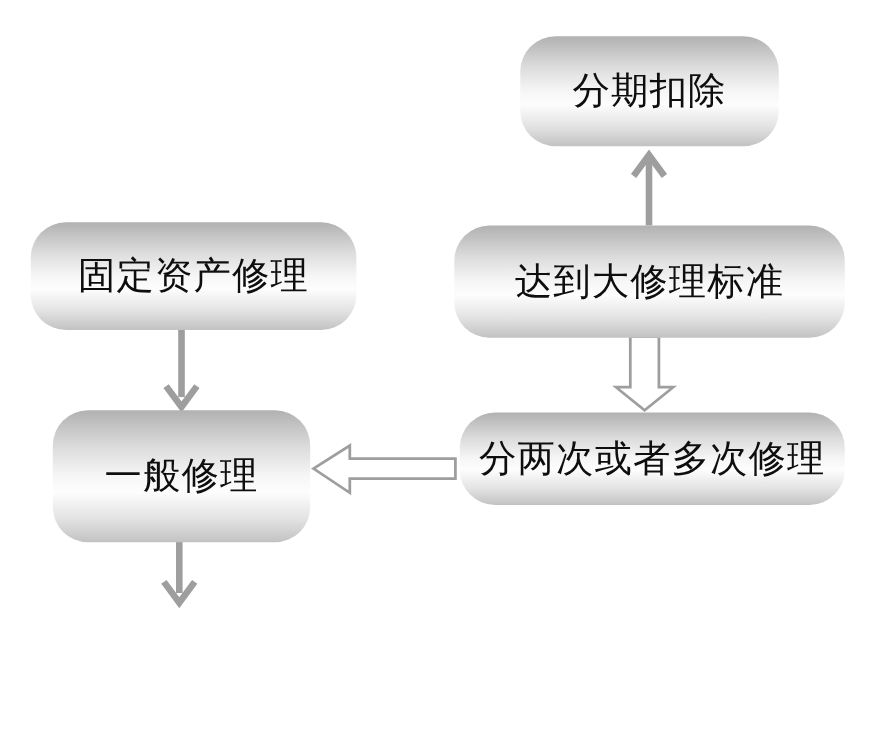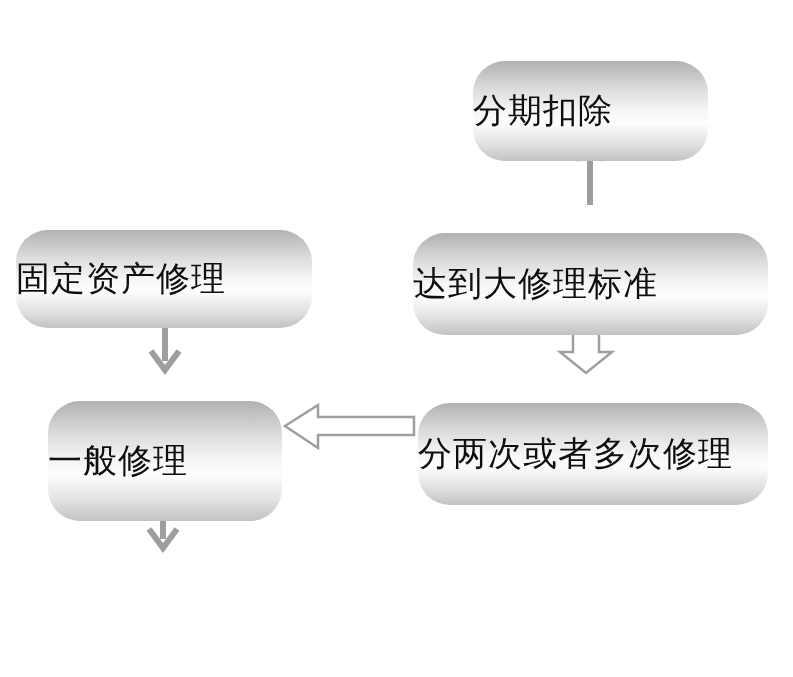--- a/index.html
+++ b/index.html
@@ -12,40 +12,40 @@
     width: 793px;
     height: 677px;
     background: #ffffff;
     overflow: hidden;
     font-family: "DejaVu Serif", "Liberation Serif", serif;
   }
   .node {
     position: absolute;
     display: flex;
     align-items: center;
+    justify-content: center;
     border-radius: 32px;
     background: linear-gradient(180deg,
       #b1b1b1 0%,
       #dcdcdc 28%,
       #f6f6f6 50%,
       #fdfdfd 62%,
       #e3e3e3 82%,
       #c2c2c2 100%);
     color: #0e0e0e;
     font-size: 34px;
     letter-spacing: 1px;
     white-space: nowrap;
-    margin-top: 28px;
   }
   
   .n-installment      { left: 473px; top: 33px;  width: 235px; height: 100px; }
-  .n-fixed-asset      { left: 16px;  top: 202px; width: 296px; height: 98px;  }
+  .n-fixed-asset      { left: 28px;  top: 202px; width: 296px; height: 98px;  }
   .n-major-standard   { left: 413px; top: 205px; width: 355px; height: 102px; }
   .n-general-repair   { left: 48px;  top: 373px; width: 234px; height: 120px; }
-  .n-multi-repair     { left: 418px; top: 375px; width: 350px; height: 102px; }
+  .n-multi-repair     { left: 418px; top: 375px; width: 350px; height: 84px; }
   .n-current-period   { left: 45px;  top: 550px; width: 237px; height: 107px; }
 
   svg.arrows {
     position: absolute;
     left: 0; top: 0;
     width: 793px;
     height: 677px;
     pointer-events: none;
   }
 </style>

